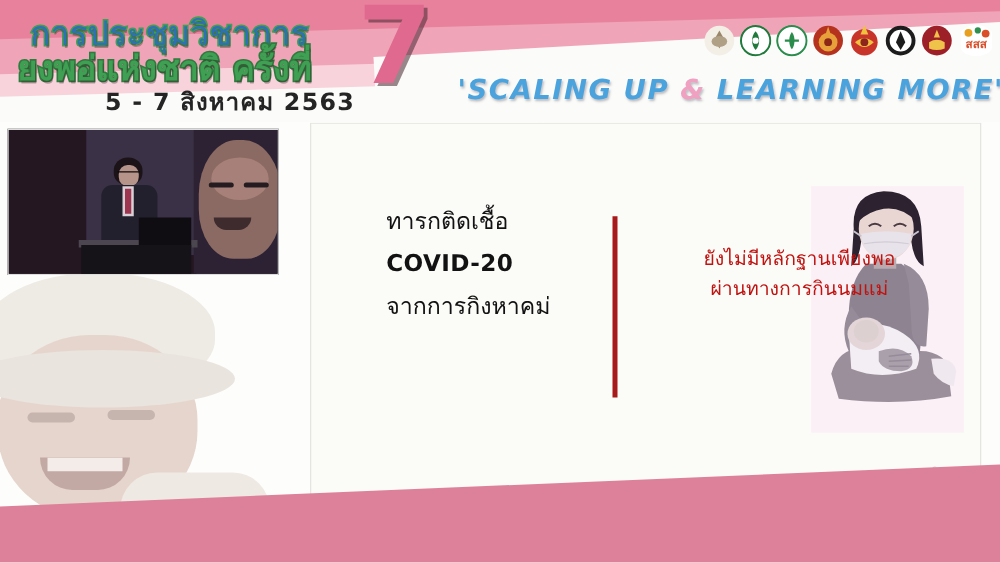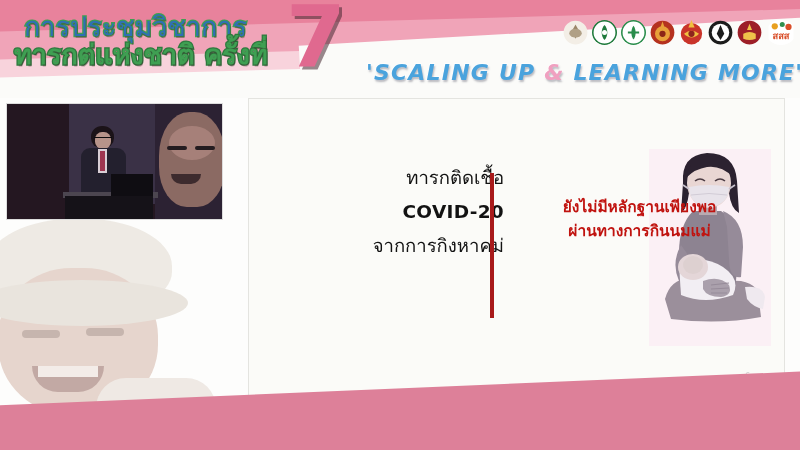--- a/index.html
+++ b/index.html
@@ -70,33 +70,33 @@
   .logo { width:25px; height:25px; border-radius:50%; display:block; }
 
   
   .slide {
     position:absolute; left:248px; top:98px; width:537px; height:340px;
     background:#fbfbf8; border:1px solid #e4e4e0;
     overflow:hidden;
   }
   .slide-question {
     position:absolute; left:60px; top:62px; width:195px;
-    text-align:right; line-height:1.85;
+    text-align:left; line-height:1.85;
     font-size:18.5px; color:#121212;
     font-family:"DejaVu Sans", sans-serif;
   }
   .slide-question .en { font-weight:bold; letter-spacing:.3px; }
   .divider-bar {
     position:absolute; left:241px; top:74px; width:4px; height:145px;
     background:#a81a1a;
   }
   .slide-answer {
     position:absolute; left:258px; top:96px; width:265px;
     text-align:center; line-height:1.55;
-    font-size:15.5px; color:#c0130f; font-weight:bold;
+    font-size:15.5px; color:#c0130f; font-weight:normal;
     font-family:"DejaVu Sans", sans-serif;
     z-index:4;
   }
   .page-num {
     position:absolute; right:34px; bottom:56px;
     font-size:8px; color:#cfcfcf;
   }
 
   
   .illus { position:absolute; left:400px; top:50px; width:122px; height:197px; background:#fbf0f5; overflow:hidden; }
@@ -233,21 +233,22 @@
 
   <div class="banner">
     <div class="band-top"></div>
     <div class="band-mid"></div>
     <div class="band-light"></div>
     <div class="band-white"></div>
     <div class="band-wedge"></div>
 
     <div class="edition-number">7</div>
     <div class="title-line1">การประชุมวิชาการ</div>
-    <div class="title-line2">ทารกต่แห่งชาติ ครั้งที่</div>
+    <div class="title-line2">ยงพอ่แห่งชาติ ครั้งที่</div>
+    <div class="title-date">5 - 7 สิงหาคม 2563</div>
 
     <div class="tagline"><span>'SCALING UP </span><span class="amp">&amp;</span><span> LEARNING MORE'</span></div>
 
     <div class="logo-row">
       <svg class="logo" viewBox="0 0 40 40">
           <circle cx="20" cy="20" r="19" fill="#f3eee6"></circle>
           <path d="M20 7 L26 18 L20 30 L14 18 Z" fill="#9a8668"></path>
           <ellipse cx="20" cy="21" rx="10" ry="7" fill="#b0a086"></ellipse>
         </svg>
       <svg class="logo" viewBox="0 0 40 40">

